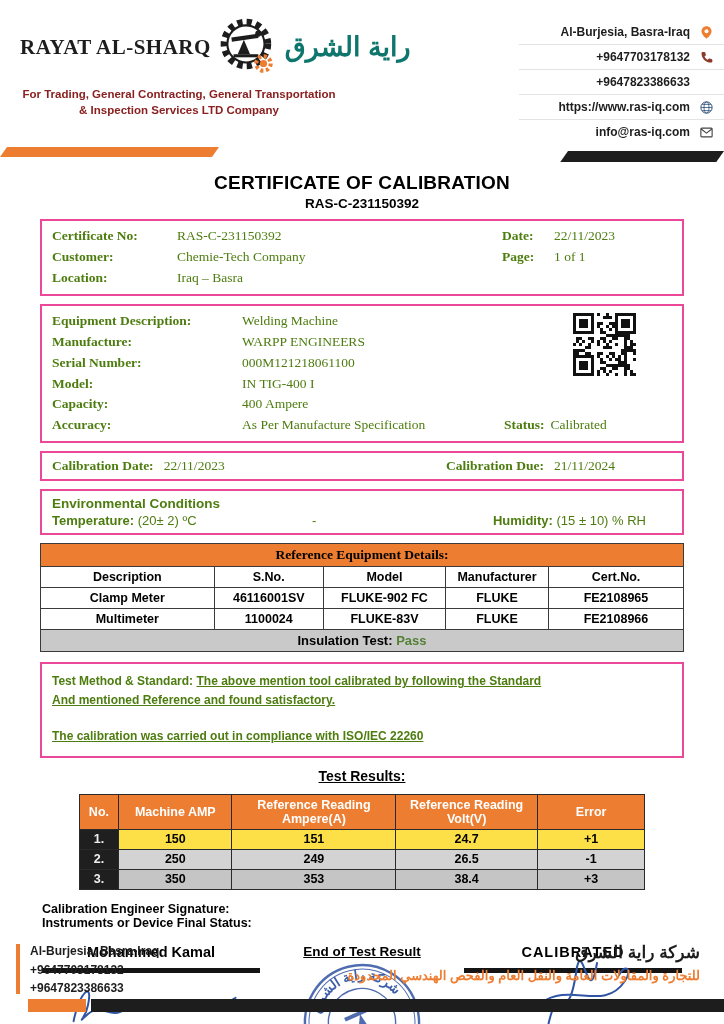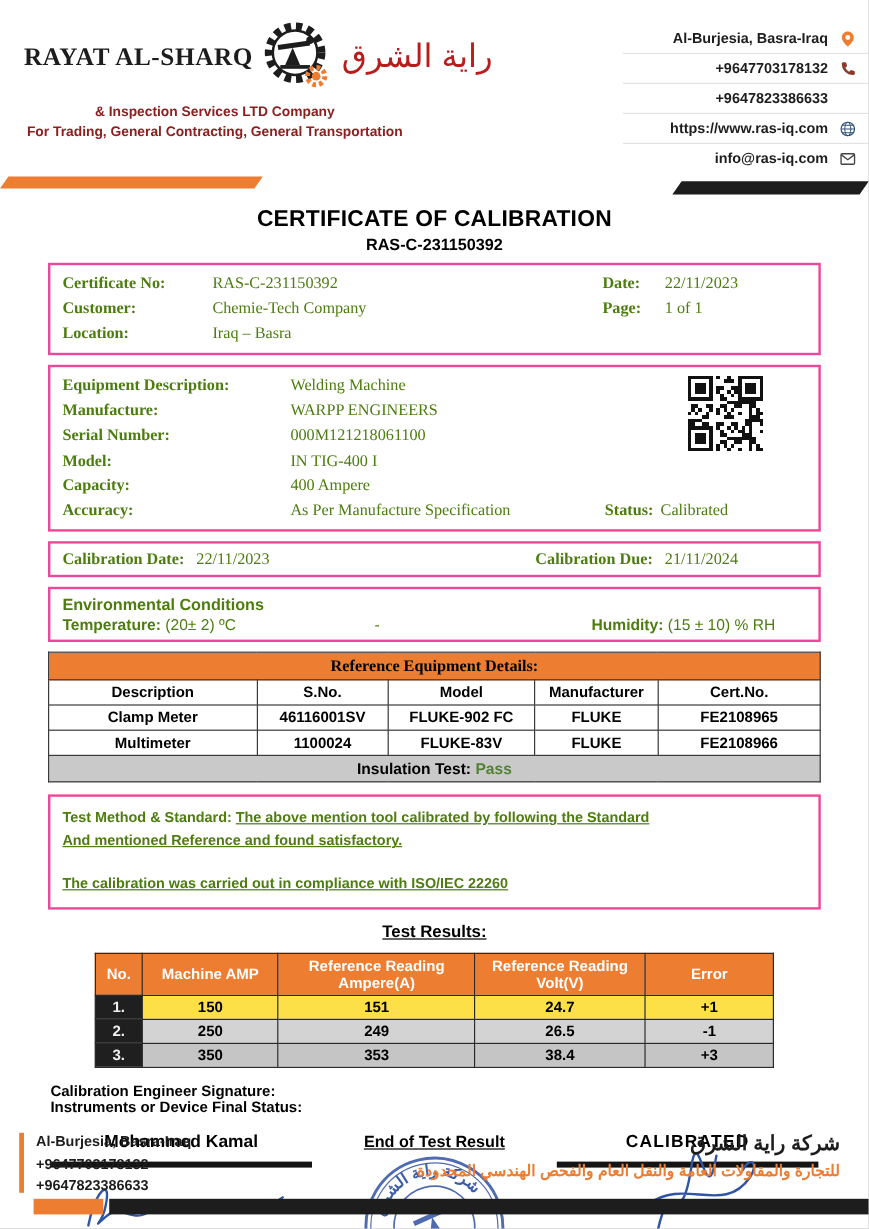--- a/index.html
+++ b/index.html
@@ -3,21 +3,21 @@
 <meta charset="utf-8">
 <style>
   * { margin:0; padding:0; box-sizing:border-box; }
   body { background:#9a9a9a; font-family:"Liberation Sans", sans-serif; }
   .page { width:724px; height:1024px; background:#fff; position:relative; margin:0 auto; overflow:hidden; color:#111; }
 
   
   header { position:relative; height:166px; padding:16px 0 0 14px; display:flex; justify-content:space-between; }
   .logo-row { display:flex; align-items:center; gap:4px; padding-left:6px; }
   .logo-en { font-family:"Liberation Serif", serif; font-weight:bold; font-size:21px; letter-spacing:.5px; color:#1d1d1d; white-space:nowrap; }
-  .logo-ar { font-size:27px; font-weight:normal; color:#b91c1c; white-space:nowrap; }
+  .logo-ar { font-size:27px; font-weight:bold; color:#0f766e; white-space:nowrap; }
   .tagline { color:#8a2020; font-weight:bold; font-size:11.5px; text-align:center; margin-top:8px; line-height:1.4; width:330px; }
   .orange-strip { position:absolute; left:0; top:147px; width:212px; height:10px; background:#ED7D31; transform:skewX(-35deg); transform-origin:bottom left; }
   .dark-strip { position:absolute; right:0; top:151px; width:156px; height:11px; background:#1d1d1d; transform:skewX(-35deg); transform-origin:top right; }
   .contact { width:205px; font-size:12px; font-weight:bold; color:#1d1d1d; margin-top:4px; }
   .contact-row { display:flex; align-items:center; justify-content:flex-end; gap:8px; padding:4px 10px 4px 0; border-bottom:1px solid #e3e3e3; }
   .contact-row:last-child { border-bottom:none; }
   .contact-icon { width:16px; height:16px; display:inline-flex; align-items:center; justify-content:center; flex:0 0 16px; }
 
   
   .title-block { text-align:center; margin-top:6px; }
@@ -111,22 +111,22 @@
           <path d="M22 37 L28 23 L34 37 Z" fill="#1d1d1d"></path>
           <rect x="16" y="19" width="26" height="4" fill="#1d1d1d" transform="rotate(-8 29 21)"></rect>
           <circle cx="42" cy="17" r="3" fill="#1d1d1d"></circle>
           <rect x="18" y="37" width="24" height="3" fill="#1d1d1d"></rect>
           <circle cx="47" cy="46" r="7" fill="none" stroke="#ED7D31" stroke-width="4" stroke-dasharray="3 2.5"></circle>
           <circle cx="47" cy="46" r="3.5" fill="#ED7D31"></circle>
         </svg>
         <span class="logo-ar">راية الشرق</span>
       </div>
       <div class="tagline">
+        <div>For Trading, General Contracting, General Transportation</div>
         <div>&amp; Inspection Services LTD Company</div>
-        <div>For Trading, General Contracting, General Transportation</div>
       </div>
     </div>
 
     <div class="contact">
       <div class="contact-row">
         <span>Al-Burjesia, Basra-Iraq</span>
         <span class="contact-icon">
           <svg viewBox="0 0 24 24" width="15" height="15">
               <path d="M12 2 C7.6 2 4 5.6 4 10 c0 6 8 12 8 12 s8-6 8-12 C20 5.6 16.4 2 12 2 z" fill="#ED7D31"></path>
               <circle cx="12" cy="10" r="3.2" fill="#fff"></circle>

